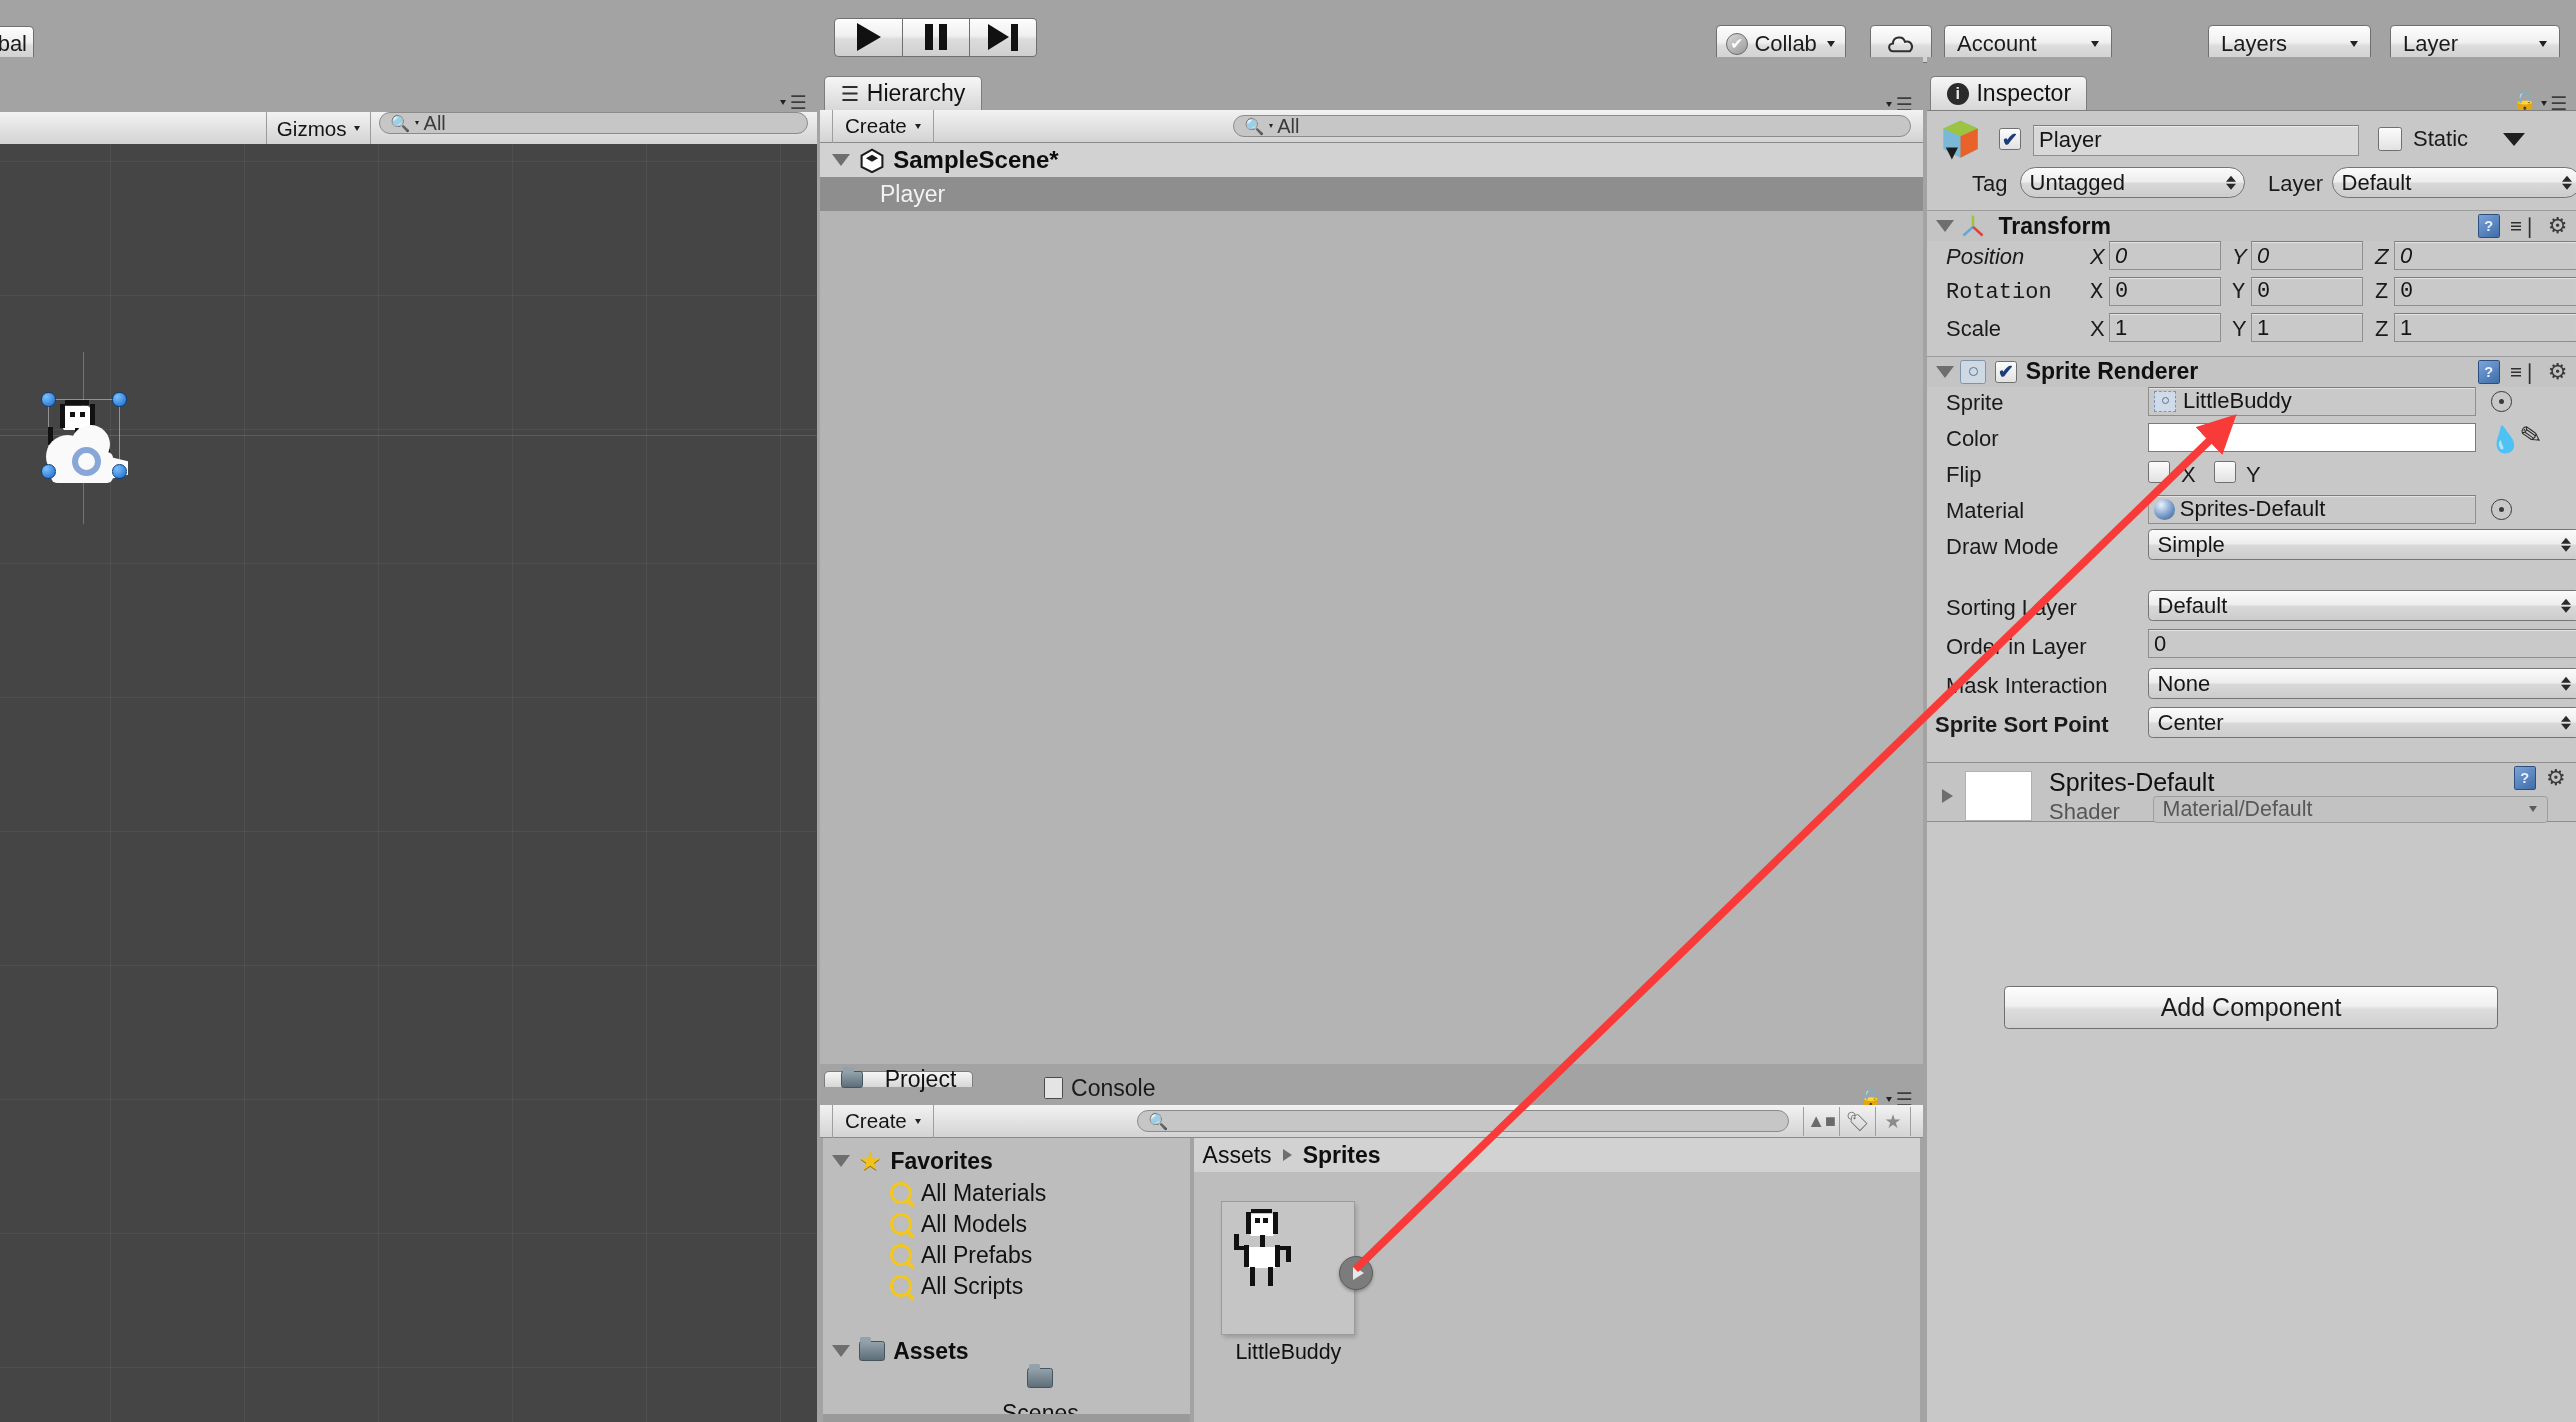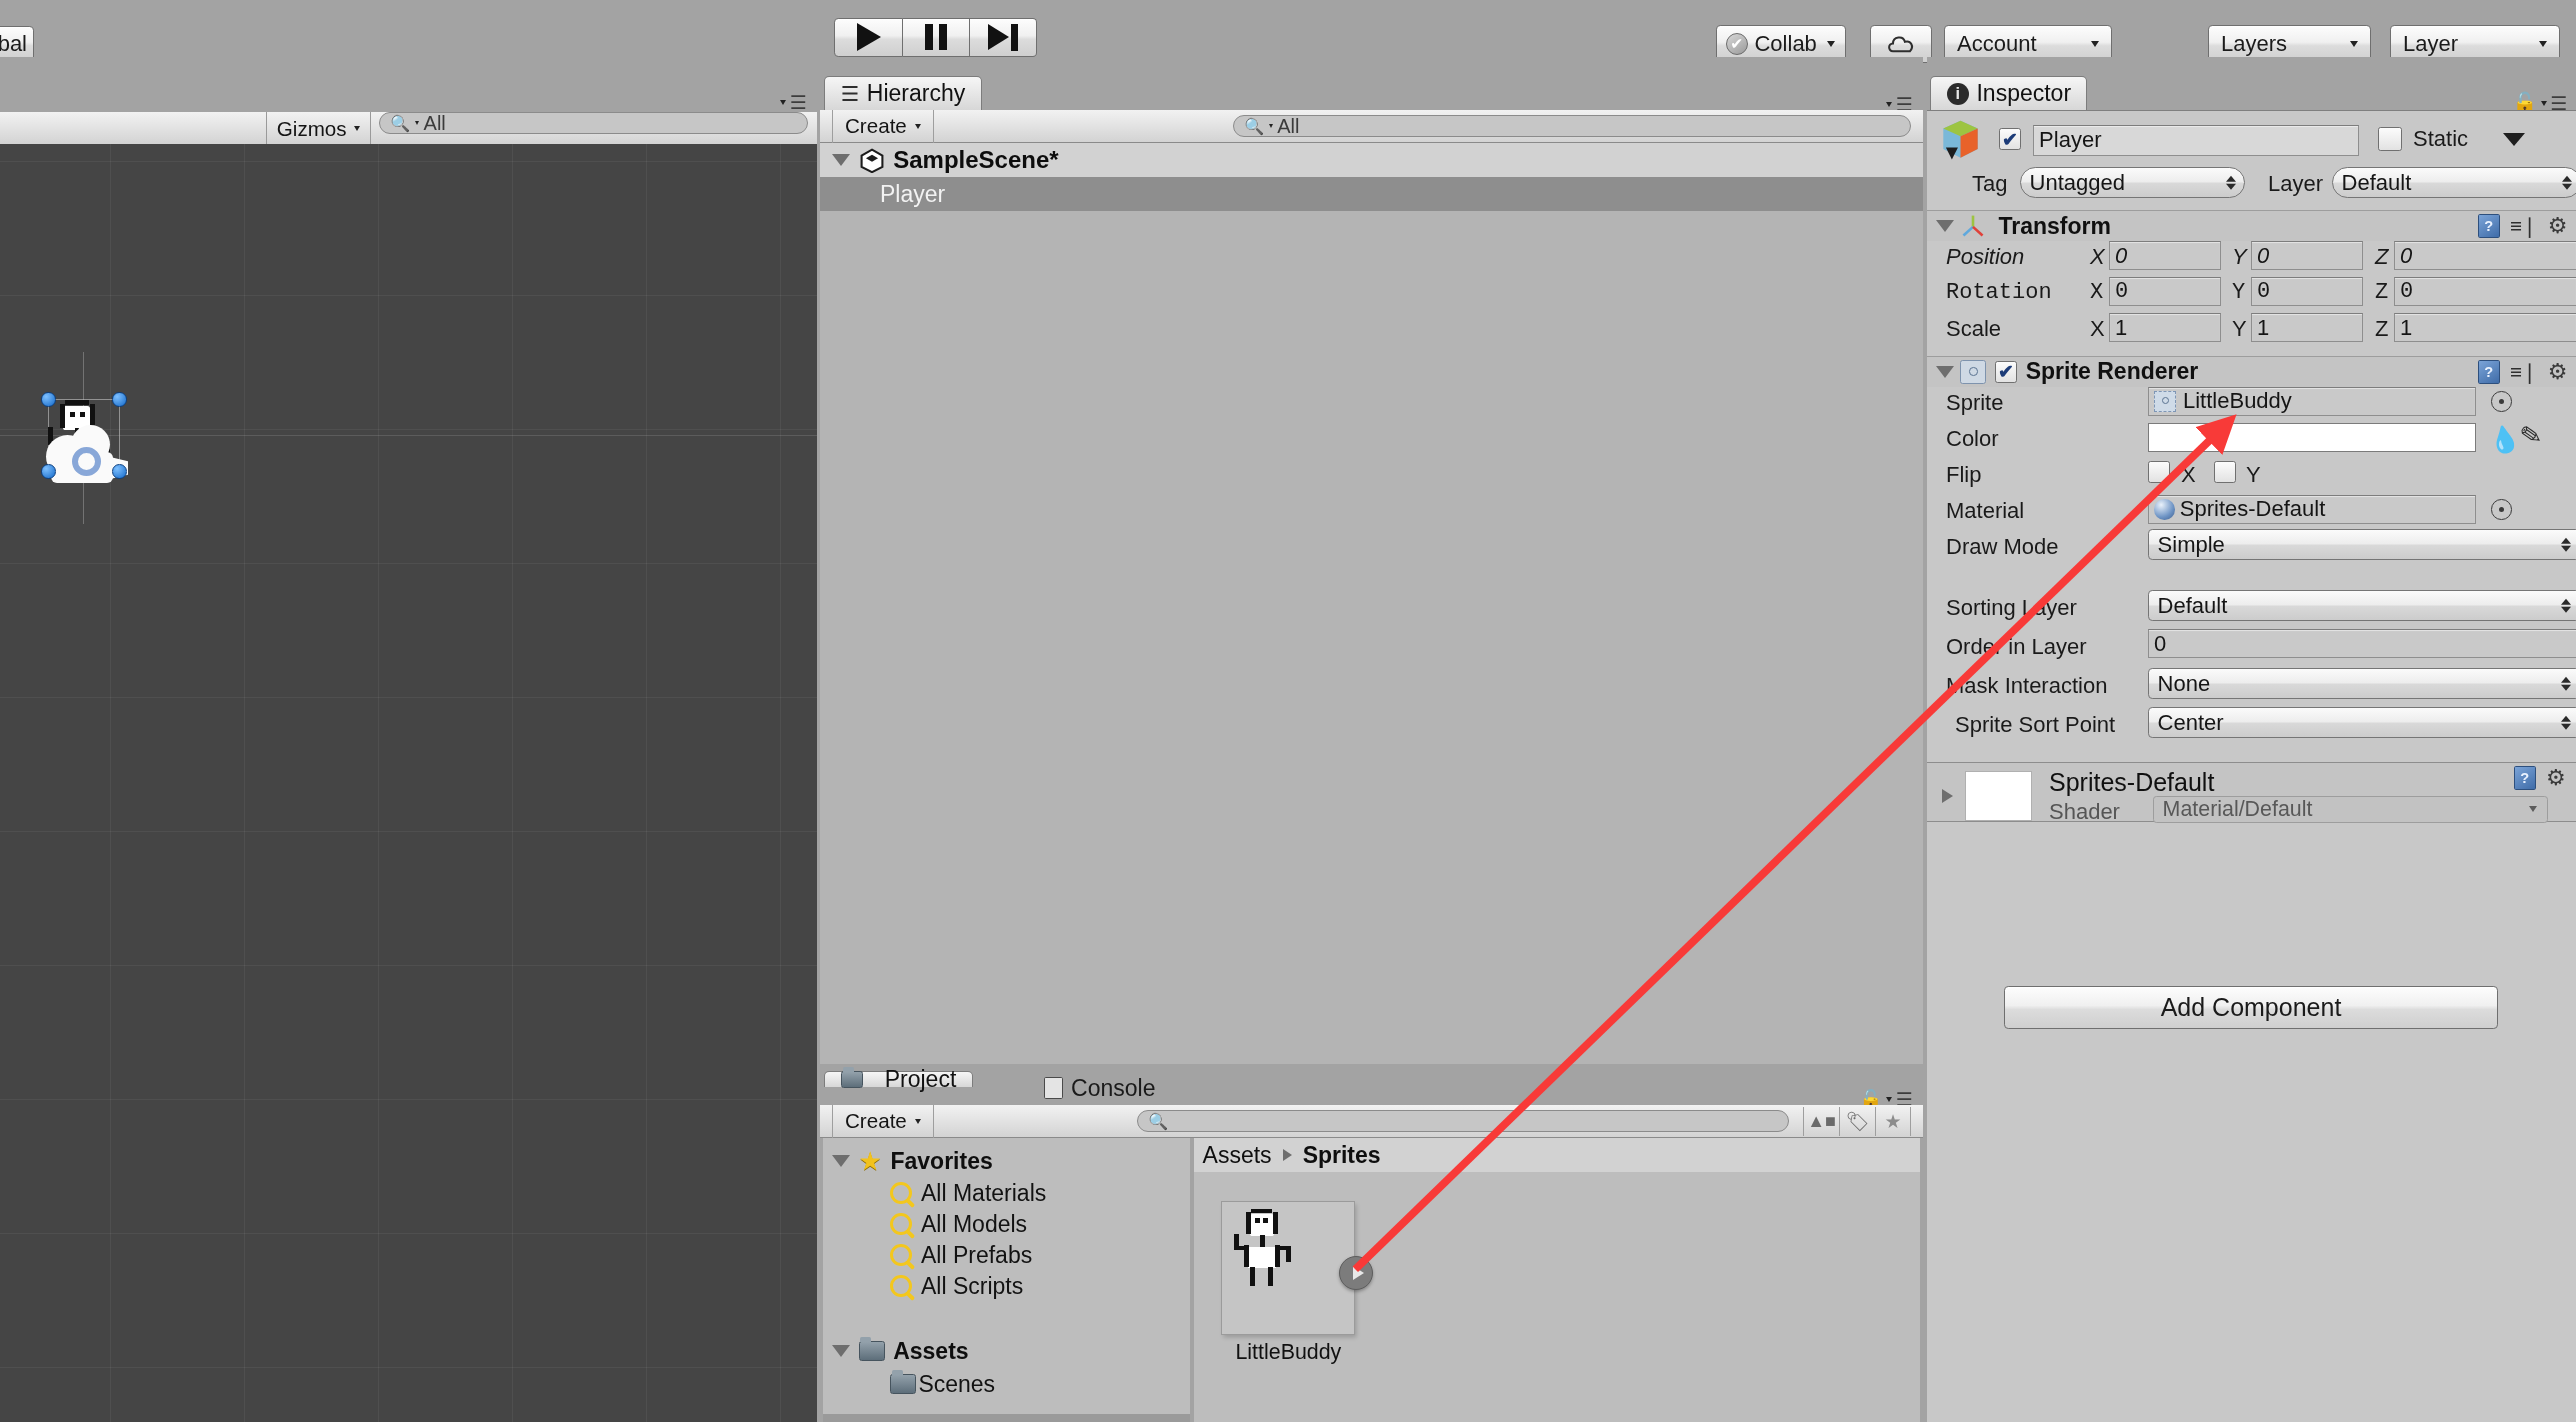--- a/index.html
+++ b/index.html
@@ -342,21 +342,21 @@
         <span style="font-size:23px;color:#121212;">All Scripts</span>
       </div>
 
       <div style="height:33px;"></div>
 
       <div style="height:33px;display:flex;align-items:center;gap:8.6px;padding-left:8.6px;">
         <span class="tri-d"></span>
         <span class="folder"></span>
         <span style="font-size:23px;font-weight:bold;color:#0e0e0e;">Assets</span>
       </div>
-      <div style="height:33px;display:flex;align-items:center;gap:2px;padding-left:67px;">
+      <div style="height:33px;display:flex;align-items:center;gap:12px;padding-left:67px;flex-direction:column;">
         <span class="folder"></span>
         <span style="font-size:23px;color:#121212;">Scenes</span>
       </div>
       <div style="position:absolute;left:0;bottom:0;width:100%;height:8.6px;background:#9a9a9a;"></div>
     </div>
 
     <div style="position:absolute;left:374px;top:74px;width:726px;height:285px;background:#bdbdbd;">
       <div style="height:34px;background:#d2d2d2;display:flex;align-items:center;gap:11px;padding-left:8.6px;font-size:23px;color:#0e0e0e;">
         <span>Assets</span>
         <span class="tri-r" style="border-left-width:9.4px;border-top-width:6.9px;border-bottom-width:6.9px;"></span>
@@ -591,21 +591,21 @@
         <div class="u-popup" style="position:absolute;left:221px;top:-1.7px;width:432px;height:31px;border-radius:4.3px;">
           <span>None</span>
           <span class="dd-arrows">
               <i class="up"></i>
               <i class="dn"></i>
             </span>
         </div>
       </div>
 
       <div style="position:relative;height:39px;">
-        <span class="lbl" style="position:absolute;left:28px;top:3.4px;">Sprite Sort Point</span>
+        <span class="lbl" style="position:absolute;left:8px;top:3.4px;font-weight:bold;">Sprite Sort Point</span>
         <div class="u-popup" style="position:absolute;left:221px;top:-1.7px;width:432px;height:31px;border-radius:4.3px;">
           <span>Center</span>
           <span class="dd-arrows">
               <i class="up"></i>
               <i class="dn"></i>
             </span>
         </div>
       </div>
 
       <div style="position:relative;margin-top:13.7px;height:60px;background:#c4c4c4;border-top:1.7px solid #8d8d8d;border-bottom:1.7px solid #8d8d8d;">

